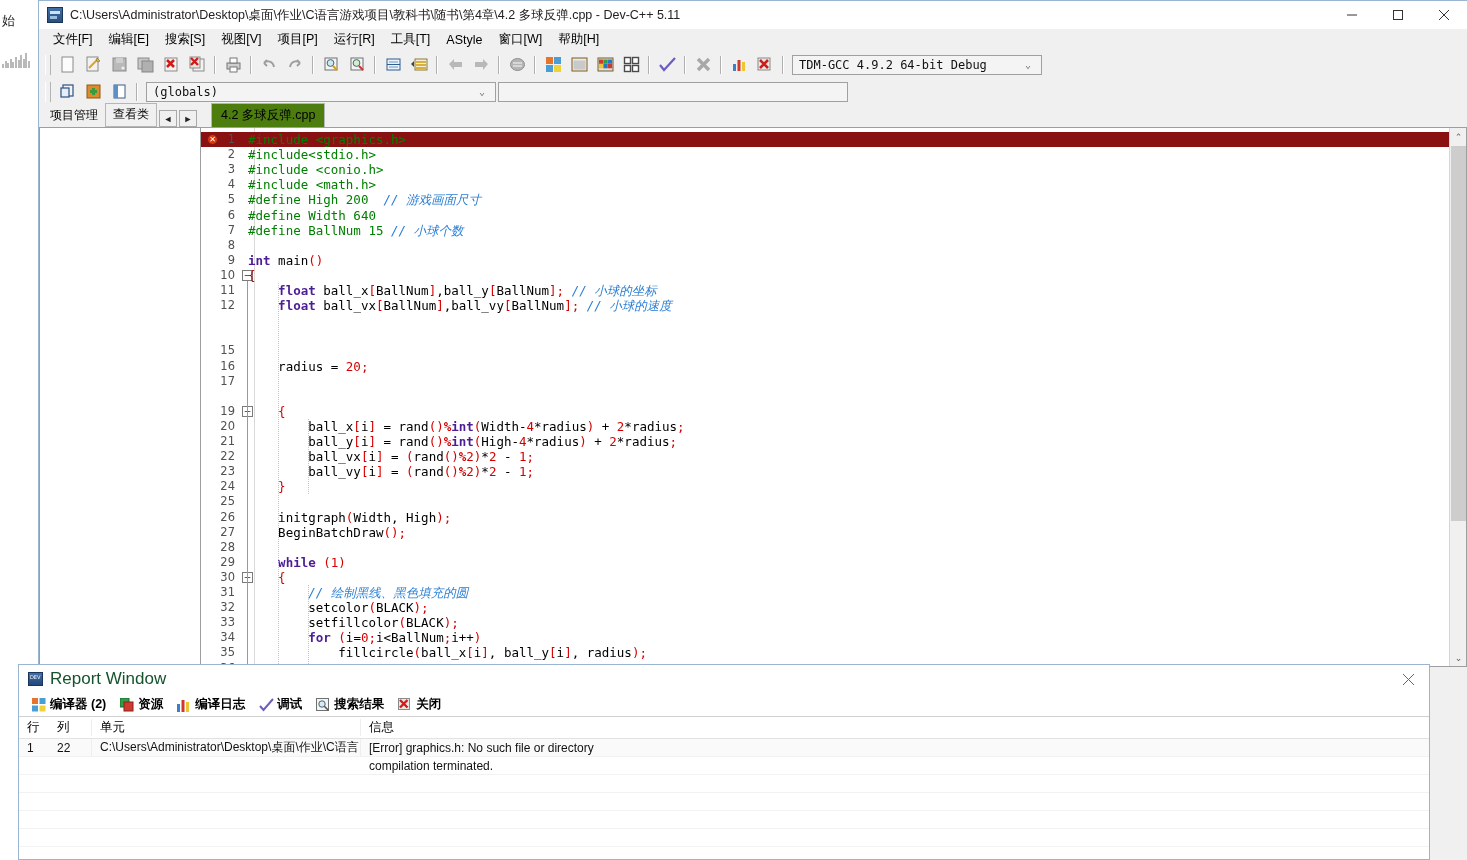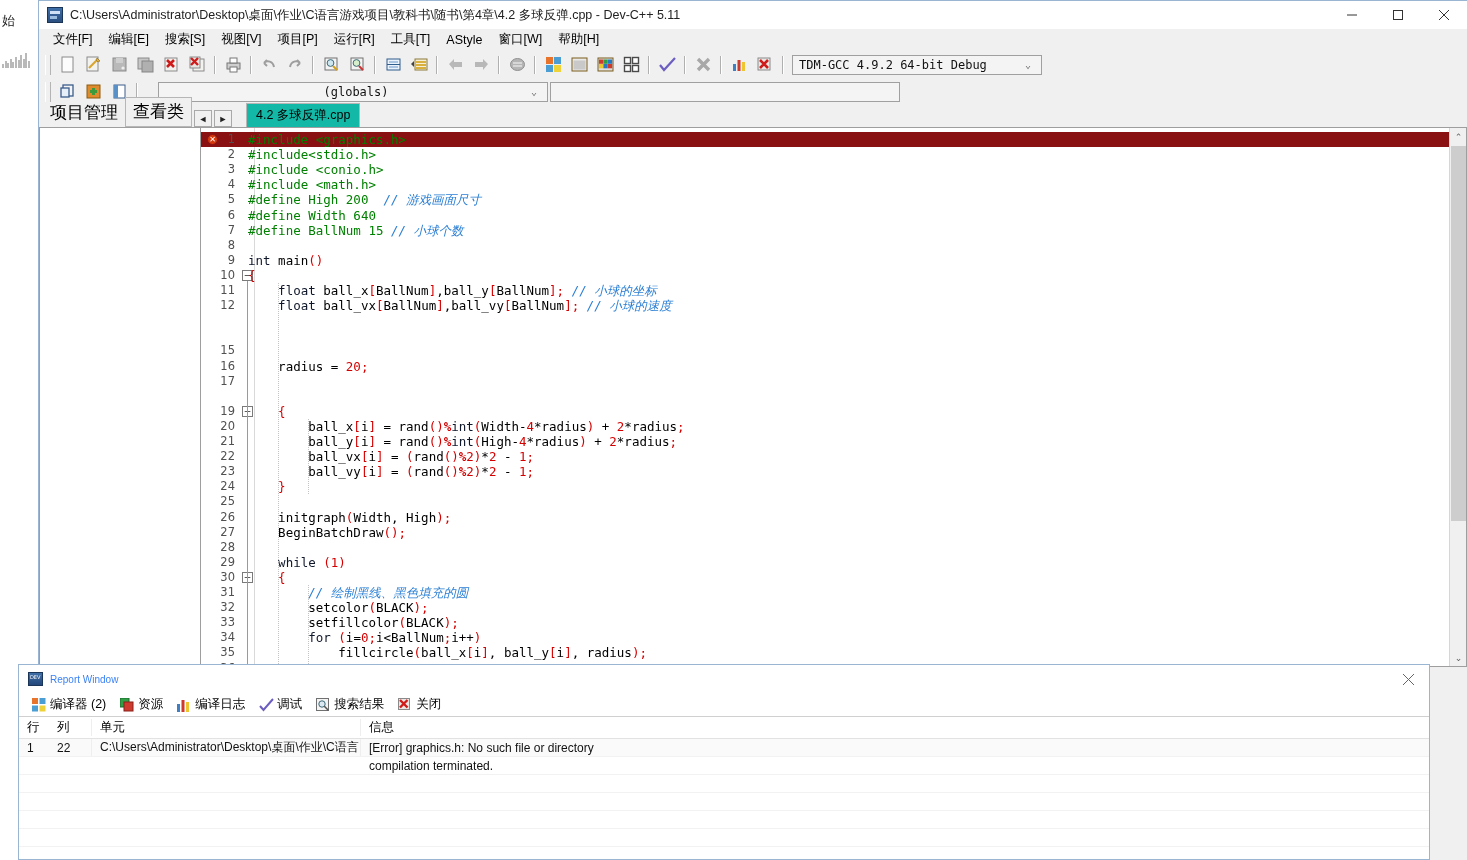--- a/index.html
+++ b/index.html
@@ -95,40 +95,40 @@
     height:20px; background:#f4f4f4; border:1px solid #a0a0a0;
     display:flex; align-items:center; font-size:12px; color:#111;
     font-family:"DejaVu Sans Mono", monospace; padding-left:6px; position:relative;
     flex:none;
   }
   .combo .caret {
     position:absolute; right:6px; top:4px; width:10px; height:10px;
     color:#666; font-size:10px; line-height:10px;
   }
   .combo-compiler { width:250px; margin-left:4px; }
-  .combo-globals { width:390px; margin-left:16px;justify-content:center; }
+  .combo-globals { width:350px; margin-left:4px; }
   .combo-blank { width:350px; margin-left:2px; background:#f4f4f4; border:1px solid #a0a0a0;}
 
   
   .panelbar {
     height:22px; background:#f0f0f0; display:flex; align-items:flex-end;
     padding-left:4px; position:relative;
   }
   .ptab {
-    font-size:17px; color:#000; padding:2px 7px 3px 7px; white-space:nowrap;
+    font-size:12px; color:#000; padding:2px 7px 3px 7px; white-space:nowrap;
   }
   .ptab.boxed { border:1px solid #b6b6b6; background:#f0f0f0; }
   .arrowbtn {
     width:18px; height:17px; border:1px solid #a9a9a9; background:#f0f0f0;
     display:flex; align-items:center; justify-content:center; margin-left:2px;
     font-size:9px; color:#222;
   }
   .filetab {
     margin-left:14px; font-size:12.5px; color:#000; padding:3px 9px 3px 9px;
-    background:#14b8a6; border:1px solid #b6b6b6; border-bottom:none;
+    background:#4d7c0f; border:1px solid #b6b6b6; border-bottom:none;
     white-space:nowrap;
   }
 
   
   .body-split { display:flex; height:540px; background:#f0f0f0; }
   .projpanel {
     width:162px; background:#ffffff; border:1px solid #9e9e9e;
     margin:0 0 0 0;
   }
   .editor-wrap {
@@ -162,21 +162,21 @@
   }
   .cl.err { background:#8a1111; }
   .cl.err .ctext { color:#ffffff; }
   .cl.err .ln { color:#505050; }
   .errmark {
     position:absolute; left:6px; top:2px; width:11px; height:11px;
     border-radius:50%; background:#d4380d; border:1px solid #8a1111;
     color:#fff; font-size:8px; line-height:10px; text-align:center;
     font-family:"DejaVu Sans", sans-serif;
   }
-  .kw   { color:#0f172a; font-weight:normal; }
+  .kw   { color:#4c1d95; font-weight:bold; }
   .pre  { color:#008000; }
   .com  { color:#2b7fd4; font-style:italic; }
   .num  { color:#d40000; }
   .br   { color:#d40000; }
   .op   { color:#d40000; font-weight:bold; }
 
   .fold {
     position:absolute; left:41px; width:11px; height:11px; top:2px;
     border:1px solid #7a7a7a; background:#fff; color:#222;
     font-size:9px; line-height:9px; text-align:center;
@@ -213,32 +213,32 @@
     height:28px; display:flex; align-items:center; position:relative;
     background:#ffffff;
   }
   .rep-ic {
     width:15px; height:14px; margin-left:9px; margin-right:7px;
     background:linear-gradient(#3f6fa8,#23477a); border:1px solid #1b3558;
     position:relative; flex:none;
   }
   .rep-ic::after{ content:"DEV"; position:absolute; left:1px; top:1px;
     font-size:5px; color:#fff; font-family:"DejaVu Sans", sans-serif;}
-  .rep-title-txt { font-size:10px; color:#3b82f6; }
+  .rep-title-txt { font-size:17px; color:#14532d; }
   .rep-close {
     position:absolute; right:6px; top:4px; width:30px; height:20px;
     display:flex; align-items:center; justify-content:center; color:#555;
   }
   .rep-tabs {
     height:24px; display:flex; align-items:center; padding-left:6px;
     border-bottom:1px solid #d0d0d0; background:#ffffff;
   }
   .rtab {
     display:flex; align-items:center; height:22px; padding:0 7px;
-    font-size:12.5px; color:#000; white-space:nowrap;
+    font-size:12.5px; color:#000; white-space:nowrap;font-weight:bold;
   }
   .rtab .ri { width:14px; height:14px; margin-right:4px; flex:none; }
 
   .rep-table { width:100%; font-size:12px; }
   .rth {
     display:flex; height:22px; align-items:center; background:#ffffff;
     border-bottom:1px solid #e2e2e2;
   }
   .rtr { display:flex; height:18px; align-items:center; border-bottom:1px solid #f2f2f2;}
   .rtr.filled { background:#fafafa; }

